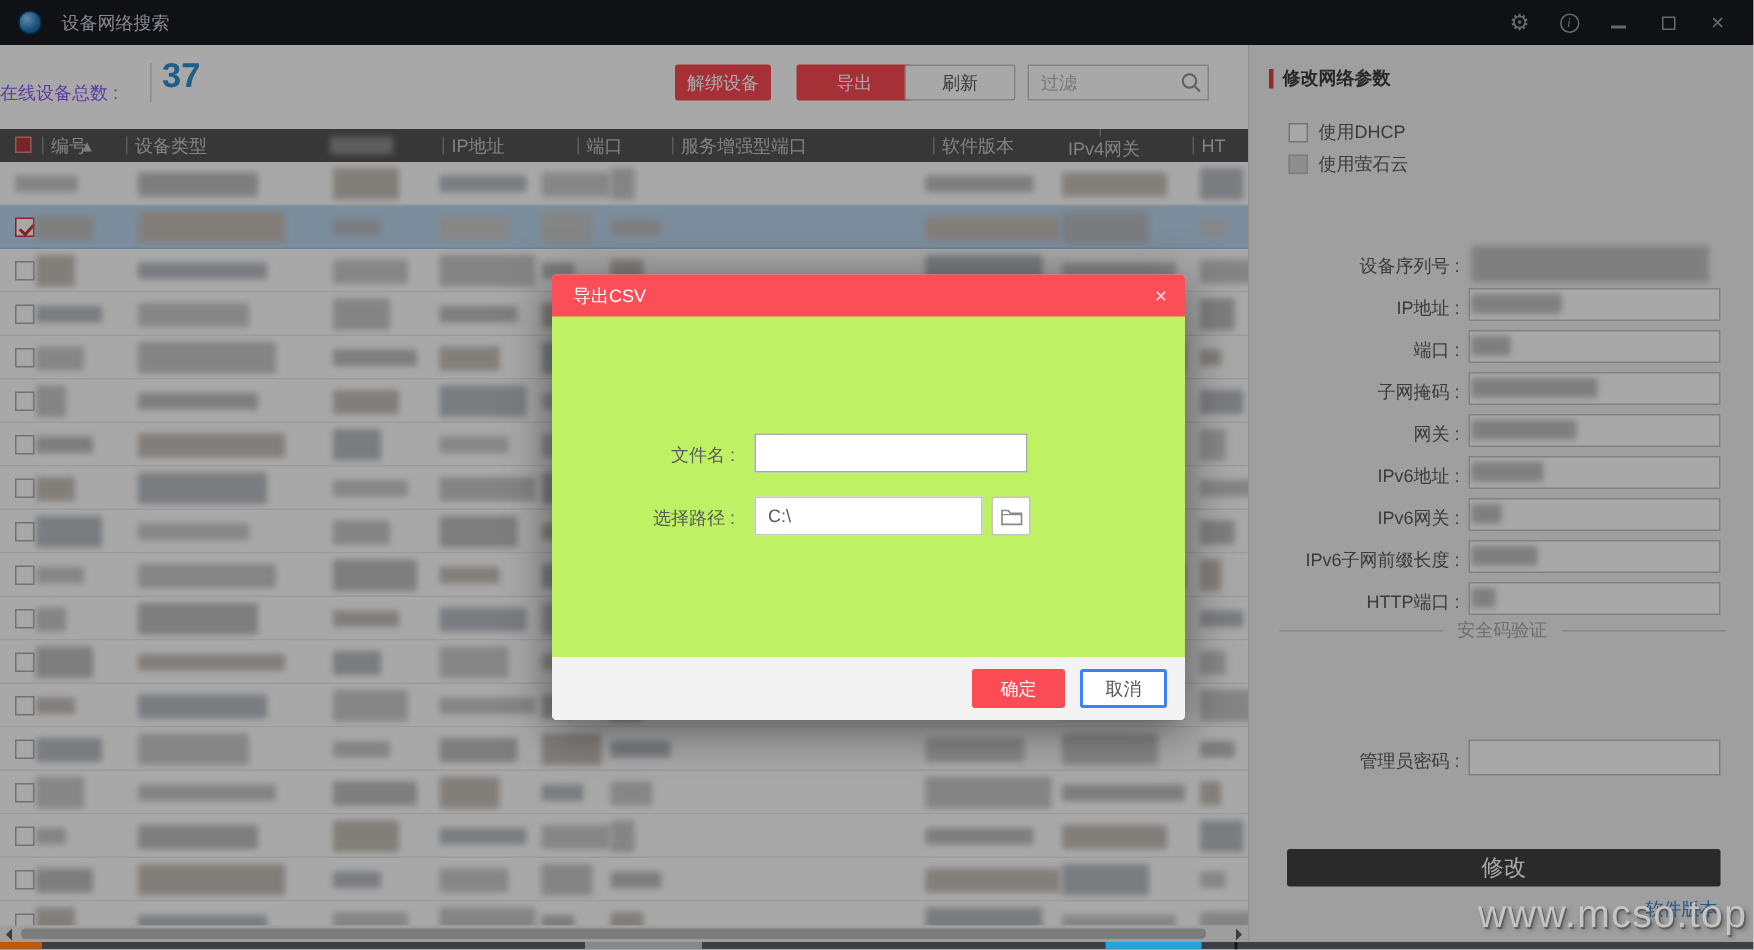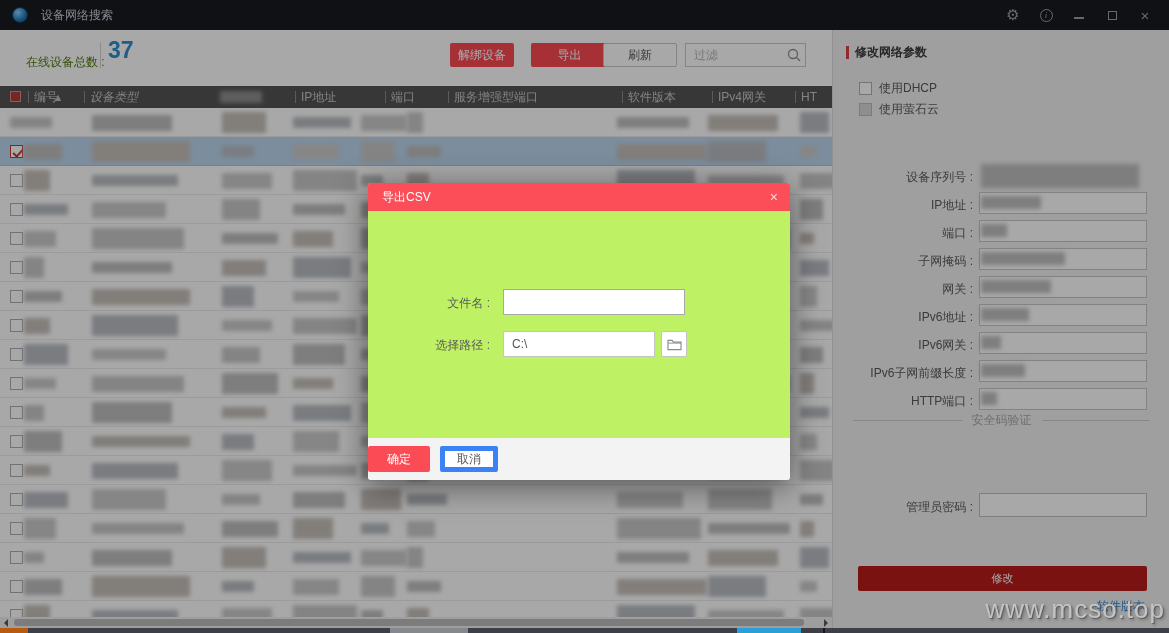--- a/index.html
+++ b/index.html
@@ -19,21 +19,21 @@
   .wc { cursor:default; display:flex; align-items:center; justify-content:center; width:16px; height:16px; }
   .gear-glyph { font-family:"DejaVu Sans",sans-serif; font-size:15px; line-height:1; }
   .info-circ { width:13px; height:13px; border:1px solid #9aa0a8; border-radius:50%;
     font-size:9px; display:flex; align-items:center; justify-content:center; font-family:"Liberation Serif",serif; font-style:italic; }
   .min-bar { width:10px; height:2px; background:#9aa0a8; margin-top:6px; }
   .max-box { width:9px; height:9px; border:1px solid #9aa0a8; }
   .close-x { font-size:15px; line-height:1; }
   
   .main { position:absolute; left:0; top:30px; width:832px; height:598px; background:#fff; }
   .toolbar { position:absolute; left:0; top:0; width:832px; height:56px; background:#fff; }
-  .count-label { position:absolute; left:26px; top:24px; color:#4d7c0f; }
+  .count-label { position:absolute; left:0; top:24px; color:#8b5cf6; }
   .count-divider { position:absolute; left:100px; top:12px; width:1px; height:26px; background:#d5d5d5; }
   .count-value { position:absolute; left:108px; top:7px; font-size:23px; font-weight:bold; color:#2f8fd0; }
   .btn { position:absolute; top:13px; height:24px; border-radius:2px; border:none;
     font-size:12px; display:flex; align-items:center; justify-content:center; cursor:pointer;
     font-family:inherit; }
   .btn-red { background:#fb4b54; color:#fff;margin-left:12px; }
   .btn-ghost { background:#fff; color:#555; border:1px solid #c9c9c9; }
   .btn-unbind { left:438px; width:64px; }
   .btn-export { left:519px; width:77px; }
   .btn-refresh { left:603px; width:74px;text-align:right; }
@@ -80,21 +80,21 @@
   .f-label { position:absolute; right:197px; top:5px; white-space:nowrap; color:#5a5a5a; }
   .f-input { position:absolute; left:146px; top:0; width:168px; height:22px; background:#fff; border:1px solid #c6c6c6; }
   .f-blob { position:absolute; background:#c0c0c0; filter:blur(2px); }
   .sec-divider { position:absolute; left:20px; top:382px; width:297px; display:flex; align-items:center; color:#a8a8a8; }
   .sec-divider::before, .sec-divider::after { content:""; flex:1; height:1px; background:#cdcdcd; }
   .sec-divider span { padding:0 10px; }
   .admin-row { position:absolute; left:0; top:463px; width:337px; height:26px; }
   .admin-row .f-label { top:6px; }
   .admin-row .f-input { height:24px; border-color:#c0c0c0; }
   .modify-btn { position:absolute; left:25px; top:536px; width:289px; height:25px;
-    background:#b91c1c; color:#fff; border:none; border-radius:2px; font-size:11px; font-family:inherit; cursor:pointer; }
+    background:#404040; color:#fff; border:none; border-radius:2px; font-size:15px; font-family:inherit; cursor:pointer; }
   .forgot-link { position:absolute; right:24px; top:568px; color:#3a86d1; cursor:pointer; }
   
   .overlay { position:absolute; left:0; top:0; width:1169px; height:628px; background:rgba(0,0,0,0.34); z-index:50; }
   .watermark { position:absolute; right:4px; bottom:8px; z-index:60; font-size:26px; letter-spacing:1px;
     color:rgba(203,203,203,0.92); text-shadow:1px 1px 0 rgba(88,88,88,0.85), 2px 2px 3px rgba(50,50,50,0.45); }
   
   .modal { position:absolute; left:368px; top:183px; width:422px; height:297px; background:#bef264;
     z-index:100; border-radius:3px; box-shadow:0 6px 32px rgba(0,0,0,0.5); }
   .modal-header { position:absolute; left:0; top:0; width:422px; height:28px; background:#fb4e58;
     border-radius:3px 3px 0 0; display:flex; align-items:center; }
@@ -102,25 +102,25 @@
   .modal-close { margin-left:auto; margin-right:12px; color:#ffd7d9; font-size:14px; cursor:pointer; }
   .m-row { position:absolute; left:0; width:422px; height:26px; }
   .m-label { position:absolute; right:300px; top:6px; white-space:nowrap; color:#5a5a5a; }
   .m-input { position:absolute; left:135px; top:0; height:26px; background:#fff; border:1px solid #a8a8a8;
     font-size:12px; font-family:inherit; color:#555; padding:0 8px; outline:none; }
   .m-input.filename { width:182px; }
   .m-input.path { width:152px; border-color:#c4c4c4; }
   .folder-btn { position:absolute; left:293px; top:0; width:26px; height:26px; background:#fff;
     border:1px solid #c4c4c4; border-radius:2px; display:flex; align-items:center; justify-content:center; cursor:pointer; }
   .modal-footer { position:absolute; left:0; bottom:0; width:422px; height:42px; background:#f3f3f3;
-    border-radius:0 0 3px 3px; display:flex; align-items:center; justify-content:flex-start; gap:10px; }
+    border-radius:0 0 3px 3px; display:flex; align-items:center; justify-content:flex-end; gap:10px; padding-right:12px; }
   .m-btn { height:26px; border-radius:2px; font-size:12px; font-family:inherit; cursor:pointer;
     display:flex; align-items:center; justify-content:center; border:none; }
   .m-ok { width:62px; background:#fb4b54; color:#fff; }
-  .m-cancel { width:58px; background:#fff; color:#555; border:5px solid #3b82f6; }
+  .m-cancel { width:58px; background:#fff; color:#555; border:2px solid #3b82f6; }
 </style>
 </head>
 <body>
 
 <div class="titlebar">
   <div class="logo"></div>
   <div class="app-title">设备网络搜索</div>
   <div class="win-controls">
     <div class="wc gear-glyph">⚙</div>
     <div class="wc">
@@ -154,41 +154,41 @@
   </div>
 
   <div class="thead">
     <div class="th-cb"></div>
     <div class="sort-arrow">▲</div>
     <div class="th-redacted-blob"></div>
   <div class="th" style="left: 28px;">
         <span class="sep"></span>
         <span>编号</span>
       </div>
-      <div class="th" style="left: 84px; font-style: italic;">
+      <div class="th" style="left: 84px;">
         <span class="sep"></span>
         <span>设备类型</span>
       </div>
       <div class="th" style="left: 295px;">
         <span class="sep"></span>
         <span>IP地址</span>
       </div>
       <div class="th" style="left: 385px;">
         <span class="sep"></span>
         <span>端口</span>
       </div>
       <div class="th" style="left: 448px;">
         <span class="sep"></span>
         <span>服务增强型端口</span>
       </div>
       <div class="th" style="left: 622px;">
         <span class="sep"></span>
         <span>软件版本</span>
       </div>
-      <div class="th" style="left: 712px;">
+      <div class="th" style="left: 712px; flex-direction: column;">
         <span class="sep"></span>
         <span>IPv4网关</span>
       </div>
       <div class="th" style="left: 795px;">
         <span class="sep"></span>
         <span>HT</span>
       </div>
     </div>
   <div class="tbody">
       <div class="row" style="top: 0px;">

